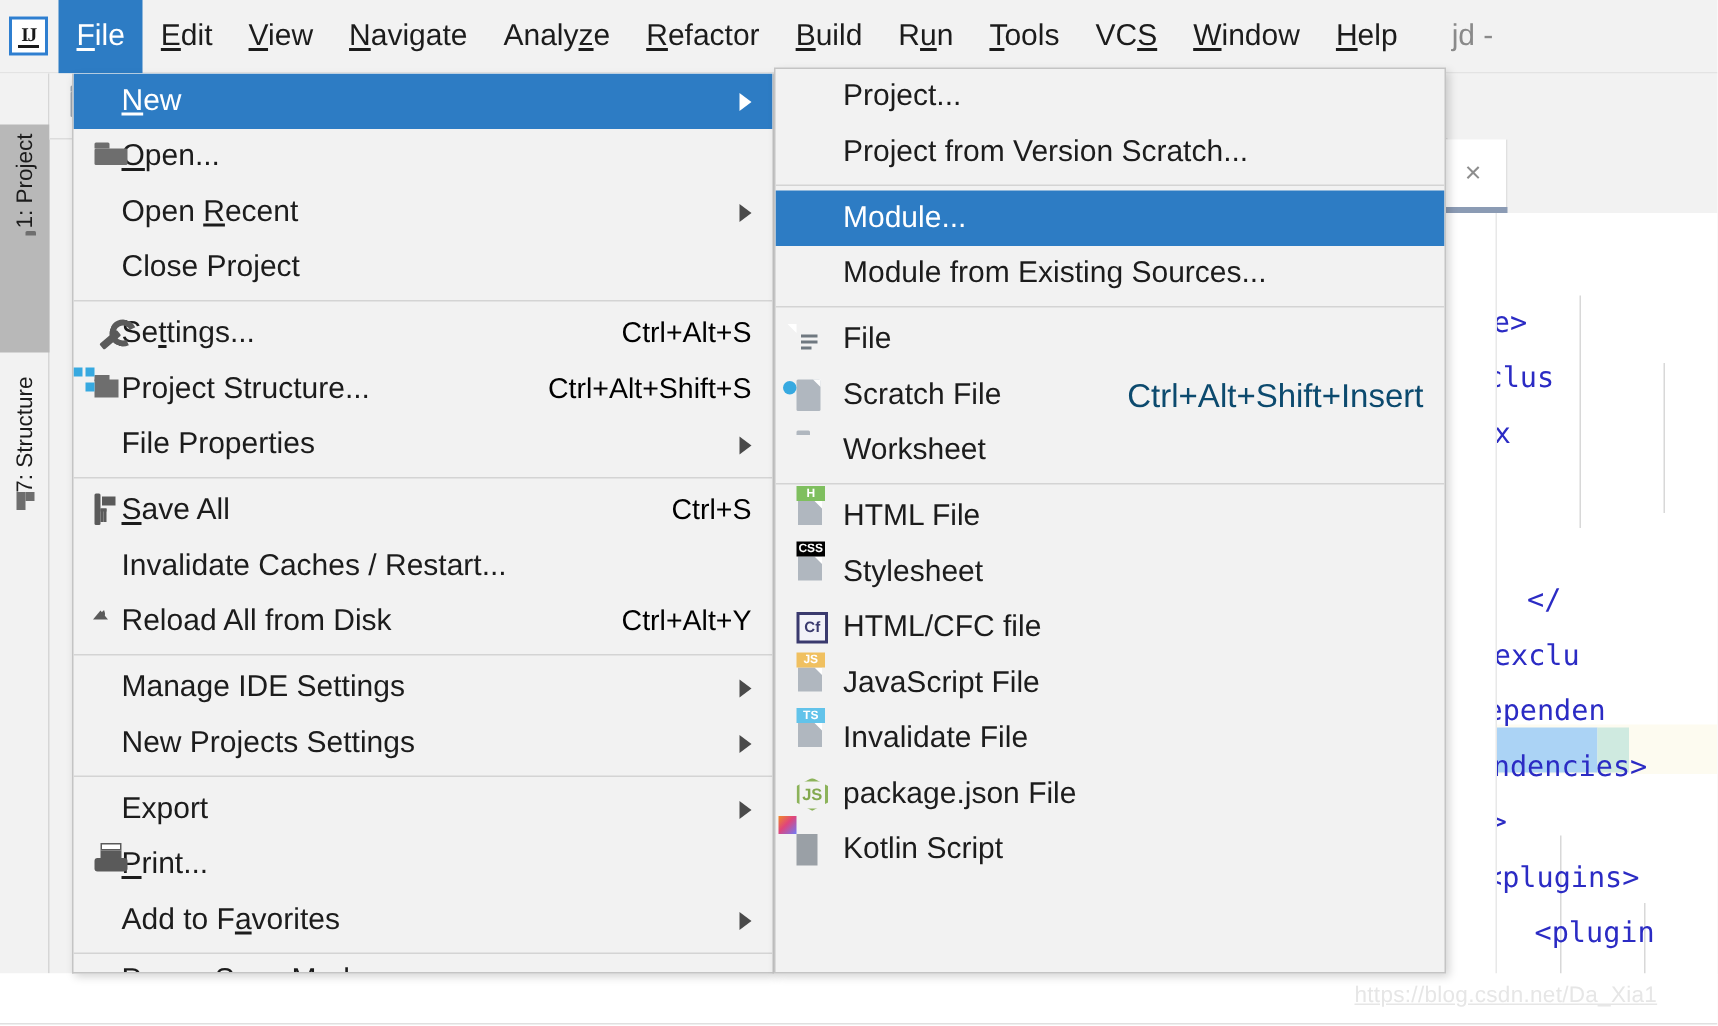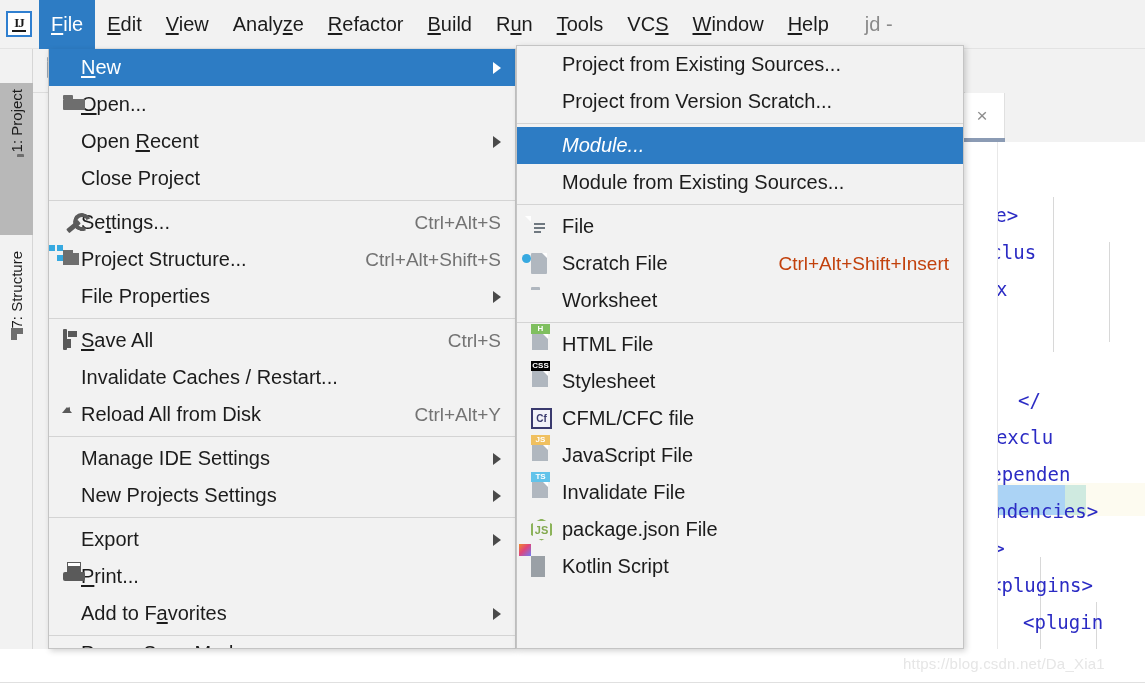--- a/index.html
+++ b/index.html
@@ -128,21 +128,21 @@
     box-shadow: 2px 2px 6px rgba(0,0,0,0.18);
     z-index: 40; overflow: hidden;
   }
   .mrow {
     position: relative; height: 37px; display: flex; align-items: center;
     padding-left: 32px; padding-right: 14px; cursor: default;
   }
   .mrow.hl { background: #2d7cc4; }
   .mrow .lbl { font-size: 20px; color: #1c1c1c; white-space: nowrap; flex: 1; }
   .mrow.hl .lbl { color: #ffffff; }
-  .mrow .acc { font-size: 19px; color: #737373; white-space: nowrap; margin-left: 14px; }
+  .mrow .acc { font-size: 19px; color: #000000; white-space: nowrap; margin-left: 14px; }
   .mrow .arrow {
     width: 0; height: 0; border-left: 8px solid #4a4a4a;
     border-top: 6px solid transparent; border-bottom: 6px solid transparent;
     margin-left: 14px; flex: none;
   }
   .mrow.hl .arrow { border-left-color: #ffffff; }
   .mrow .mico { position: absolute; left: 14px; top: 50%; transform: translateY(-50%); width: 22px; height: 20px; }
   .msep { height: 1px; background: #d4d4d4; margin: 3px 0; }
   u.mn { text-decoration: underline; text-underline-offset: 2px; }
 
@@ -188,24 +188,24 @@
   .submenu {
     position: absolute; top: 45px; left: 516px; width: 448px; height: 604px;
     background: #f2f2f2; border: 1px solid #c4c4c4;
     box-shadow: 2px 2px 6px rgba(0,0,0,0.18);
     z-index: 50; overflow: hidden;
   }
   .srow {
     position: relative; height: 37px; display: flex; align-items: center;
     padding-left: 45px; padding-right: 14px; cursor: default;
   }
-  .srow.hl { background: #2d7cc4; font-style: italic; }
+  .srow.hl { background: #2d7cc4; }
   .srow .lbl { font-size: 20px; color: #1c1c1c; white-space: nowrap; }
   .srow.hl .lbl { color: #ffffff; }
-  .srow .acc { font-size: 19px; color: #c2410c; white-space: nowrap; margin-left: auto; padding-left: 20px; }
+  .srow .acc { font-size: 22px; color: #0c4a6e; white-space: nowrap; margin-left: auto; padding-left: 20px; }
   .srow .sico { position: absolute; left: 14px; top: 50%; transform: translateY(-50%); width: 22px; height: 22px; }
 
   
   .ic-doc { position:relative; width:18px; height:21px; background:#b0b7bf; border-radius:1px; }
   .ic-doc::after {
     content:""; position:absolute; top:0; right:0; border-left:6px solid transparent;
     border-top:6px solid #ffffff;
   }
   .ic-doc i { position:absolute; left:3px; width:11px; height:2px; background:#6f7880; }
   .ic-doc i:nth-child(1){ top:7px; }
@@ -239,21 +239,21 @@
     clip-path: polygon(50% 0%, 100% 25%, 100% 75%, 50% 100%, 0% 75%, 0% 25%);
   }
   .ic-kotlin { position:relative; width:20px; height:21px; }
   .ic-kotlin .pg { position:absolute; left:0; top:0; width:14px; height:21px; background:#9aa0a6; }
   .ic-kotlin .kk { position:absolute; right:0; bottom:0; width:12px; height:12px;
     background: linear-gradient(135deg, #f08a2a 0%, #e0457b 45%, #6f7bf7 100%); }
 
   
   .watermark {
     position: absolute; left: 903px; top: 655px; font-size: 15px; color: #e6e6e6;
-    white-space: nowrap; letter-spacing: 0.2px;
+    white-space: nowrap; letter-spacing: 0.2px; text-decoration: underline;
   }
   .statusbar {
     position: absolute; left: 0; top: 649px; width: 1145px; height: 35px;
     background: #ffffff; border-top: 1px solid #ffffff;
   }
   .statusbar-line { position:absolute; left:0; bottom:1px; width:1145px; height:1px; background:#e0e0e0; }
 </style>
 </head>
 <body>
 
@@ -261,20 +261,21 @@
 
   <div class="menubar">
     <div class="ij-logo">
       <span class="glyph">IJ</span>
       <span class="bar"></span>
     </div>
     <div id="menubar-items" style="display:flex;align-items:center;">
         <div class="menu-item active"><u>F</u>ile</div>
         <div class="menu-item"><u>E</u>dit</div>
         <div class="menu-item"><u>V</u>iew</div>
+        <div class="menu-item"><u>N</u>avigate</div>
         <div class="menu-item">Analy<u>z</u>e</div>
         <div class="menu-item"><u>R</u>efactor</div>
         <div class="menu-item"><u>B</u>uild</div>
         <div class="menu-item">R<u>u</u>n</div>
         <div class="menu-item"><u>T</u>ools</div>
         <div class="menu-item">VC<u>S</u></div>
         <div class="menu-item"><u>W</u>indow</div>
         <div class="menu-item"><u>H</u>elp</div>
       </div>
     <div class="jd-label">jd -</div>
@@ -395,21 +396,21 @@
         <div class="msep"></div>
         <div class="mrow" style="height: 28px;">
           <span class="lbl">Power Save Mode</span>
         </div>
       </div>
   </div>
 
   <div class="submenu">
     <div id="submenu-rows">
         <div class="srow">
-          <span class="lbl">Project from Existing Sources...</span>
+          <span class="lbl">Project...</span>
         </div>
         <div class="srow">
           <span class="lbl">Project from Version Scratch...</span>
         </div>
         <div class="msep"></div>
         <div class="srow hl">
           <span class="lbl">Module...</span>
         </div>
         <div class="srow">
           <span class="lbl">Module from Existing Sources...</span>
@@ -434,21 +435,21 @@
           <span class="lbl">HTML File</span>
         </div>
         <div class="srow">
           <span class="sico"><span class="ic-ftype"><span class="pg"></span><span class="tagbox" style="background:#000000">CSS</span></span></span>
           <span class="lbl">Stylesheet</span>
         </div>
         <div class="srow">
           <span class="sico">
             <span class="ic-cf">Cf</span>
           </span>
-          <span class="lbl">CFML/CFC file</span>
+          <span class="lbl">HTML/CFC file</span>
         </div>
         <div class="srow">
           <span class="sico"><span class="ic-ftype"><span class="pg"></span><span class="tagbox" style="background:#f0c060">JS</span></span></span>
           <span class="lbl">JavaScript File</span>
         </div>
         <div class="srow">
           <span class="sico"><span class="ic-ftype"><span class="pg"></span><span class="tagbox" style="background:#62c3ea">TS</span></span></span>
           <span class="lbl">Invalidate File</span>
         </div>
         <div class="srow">

